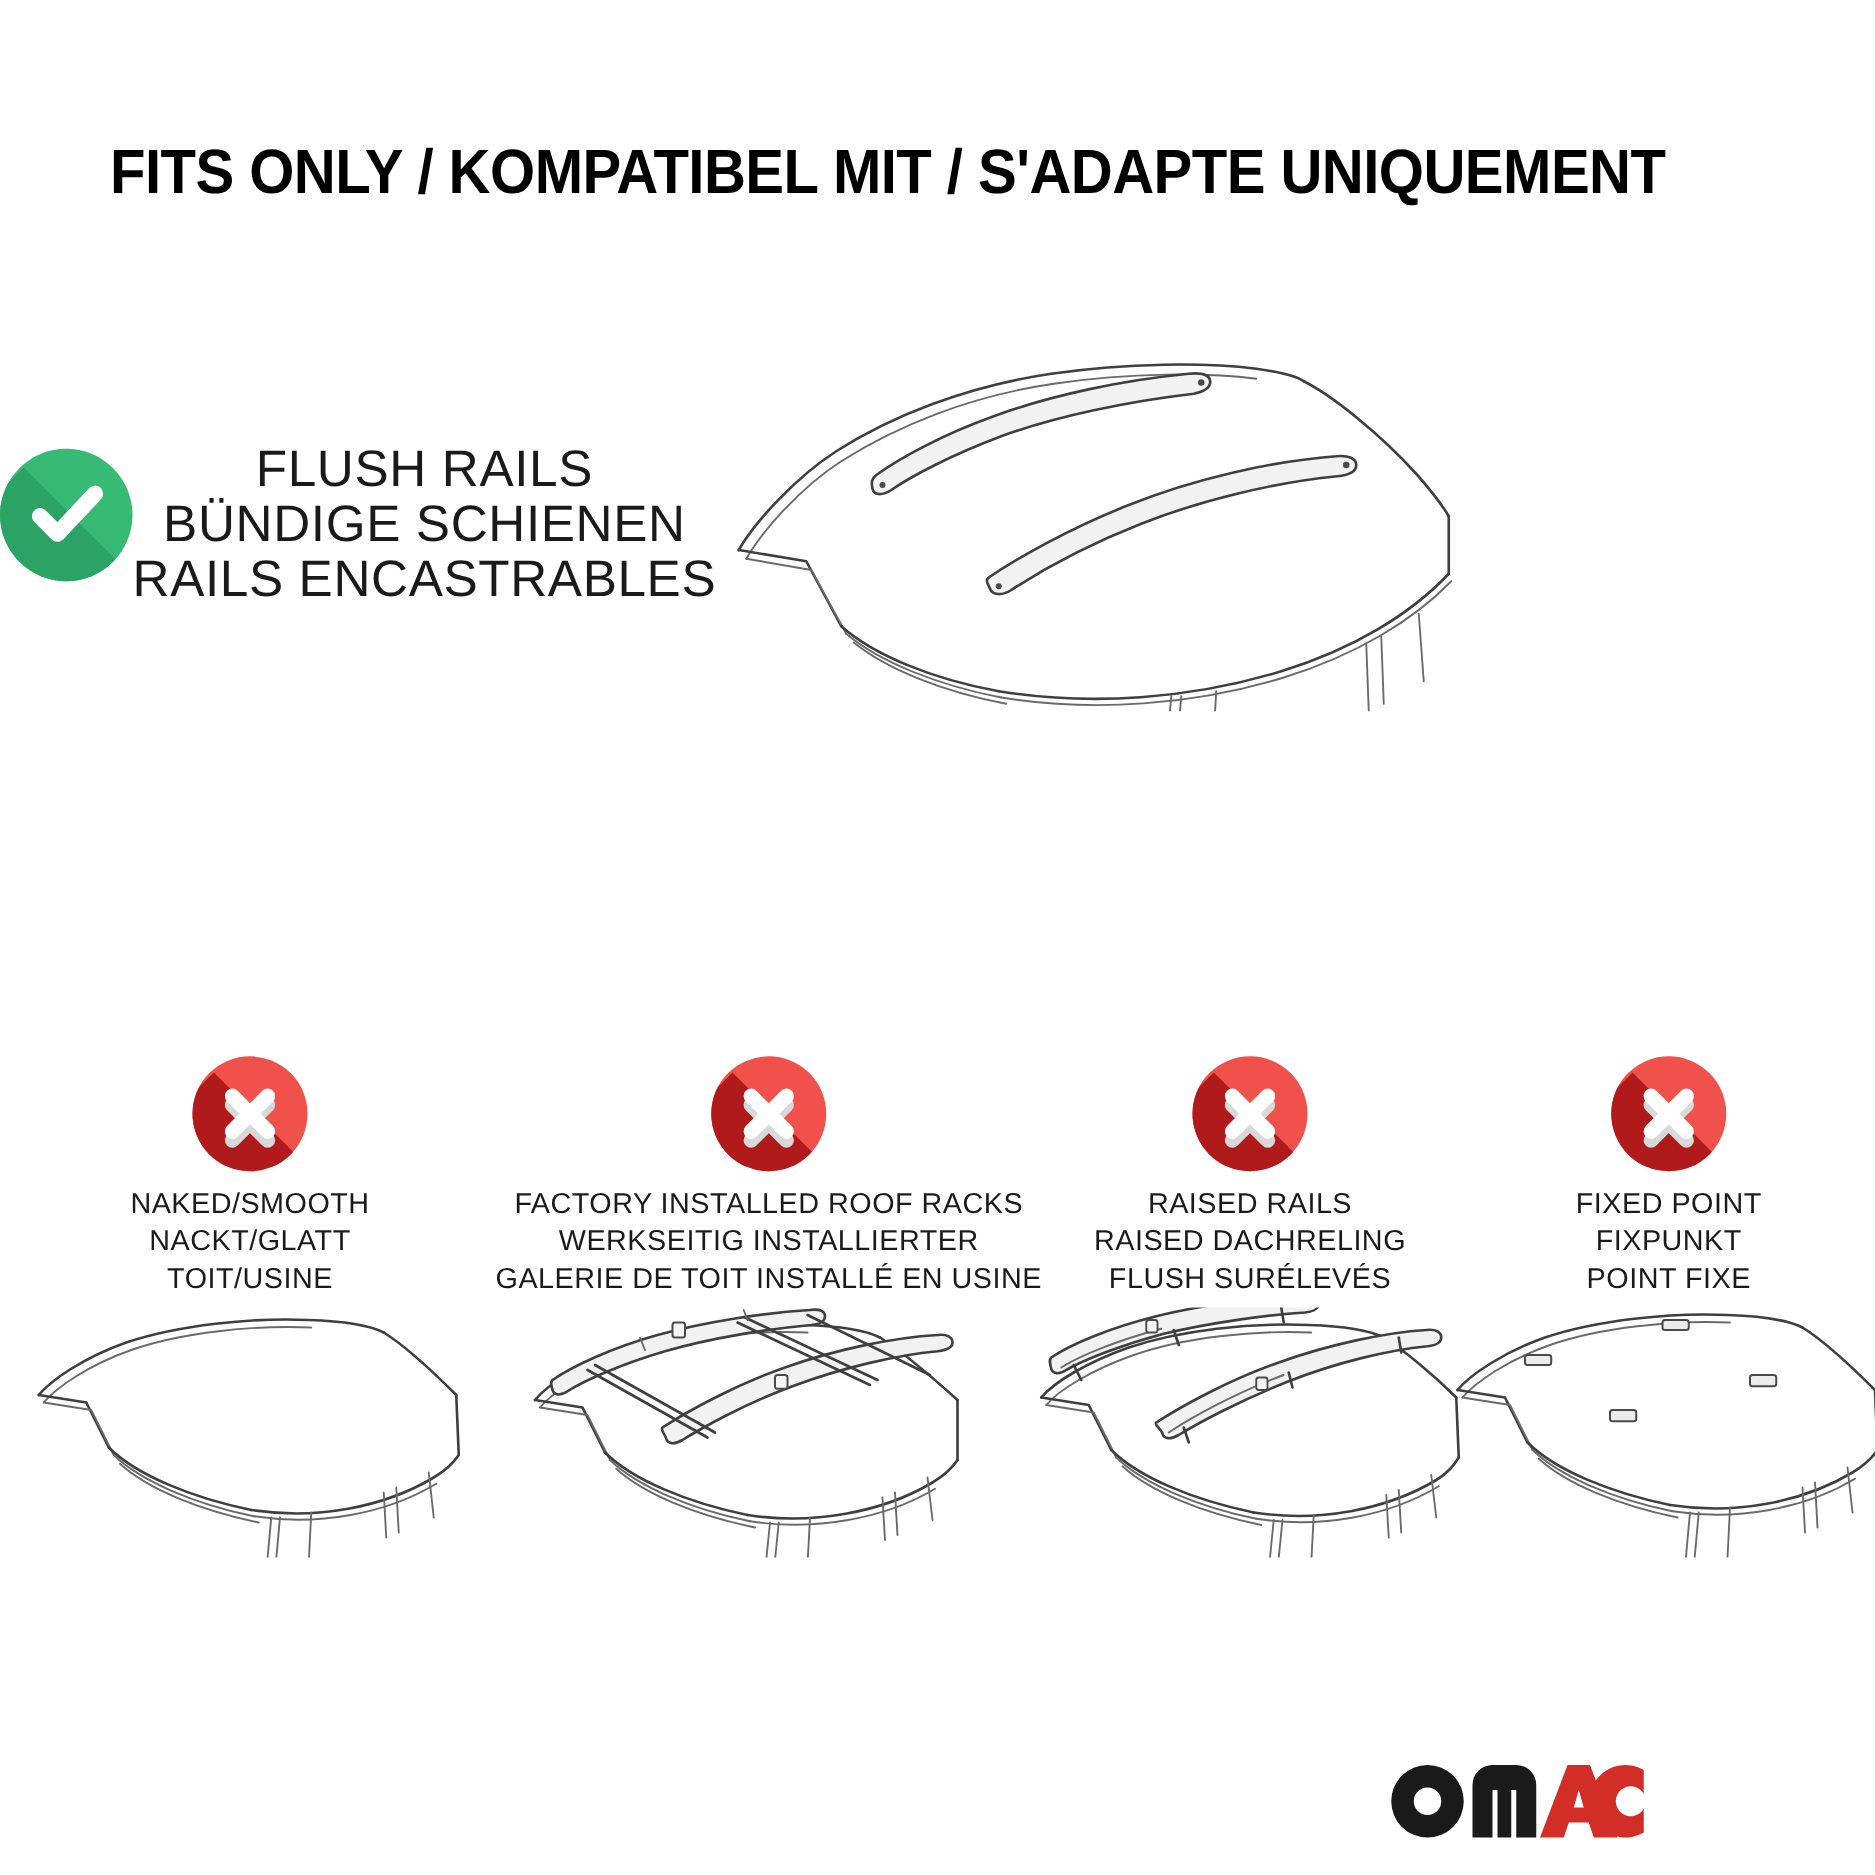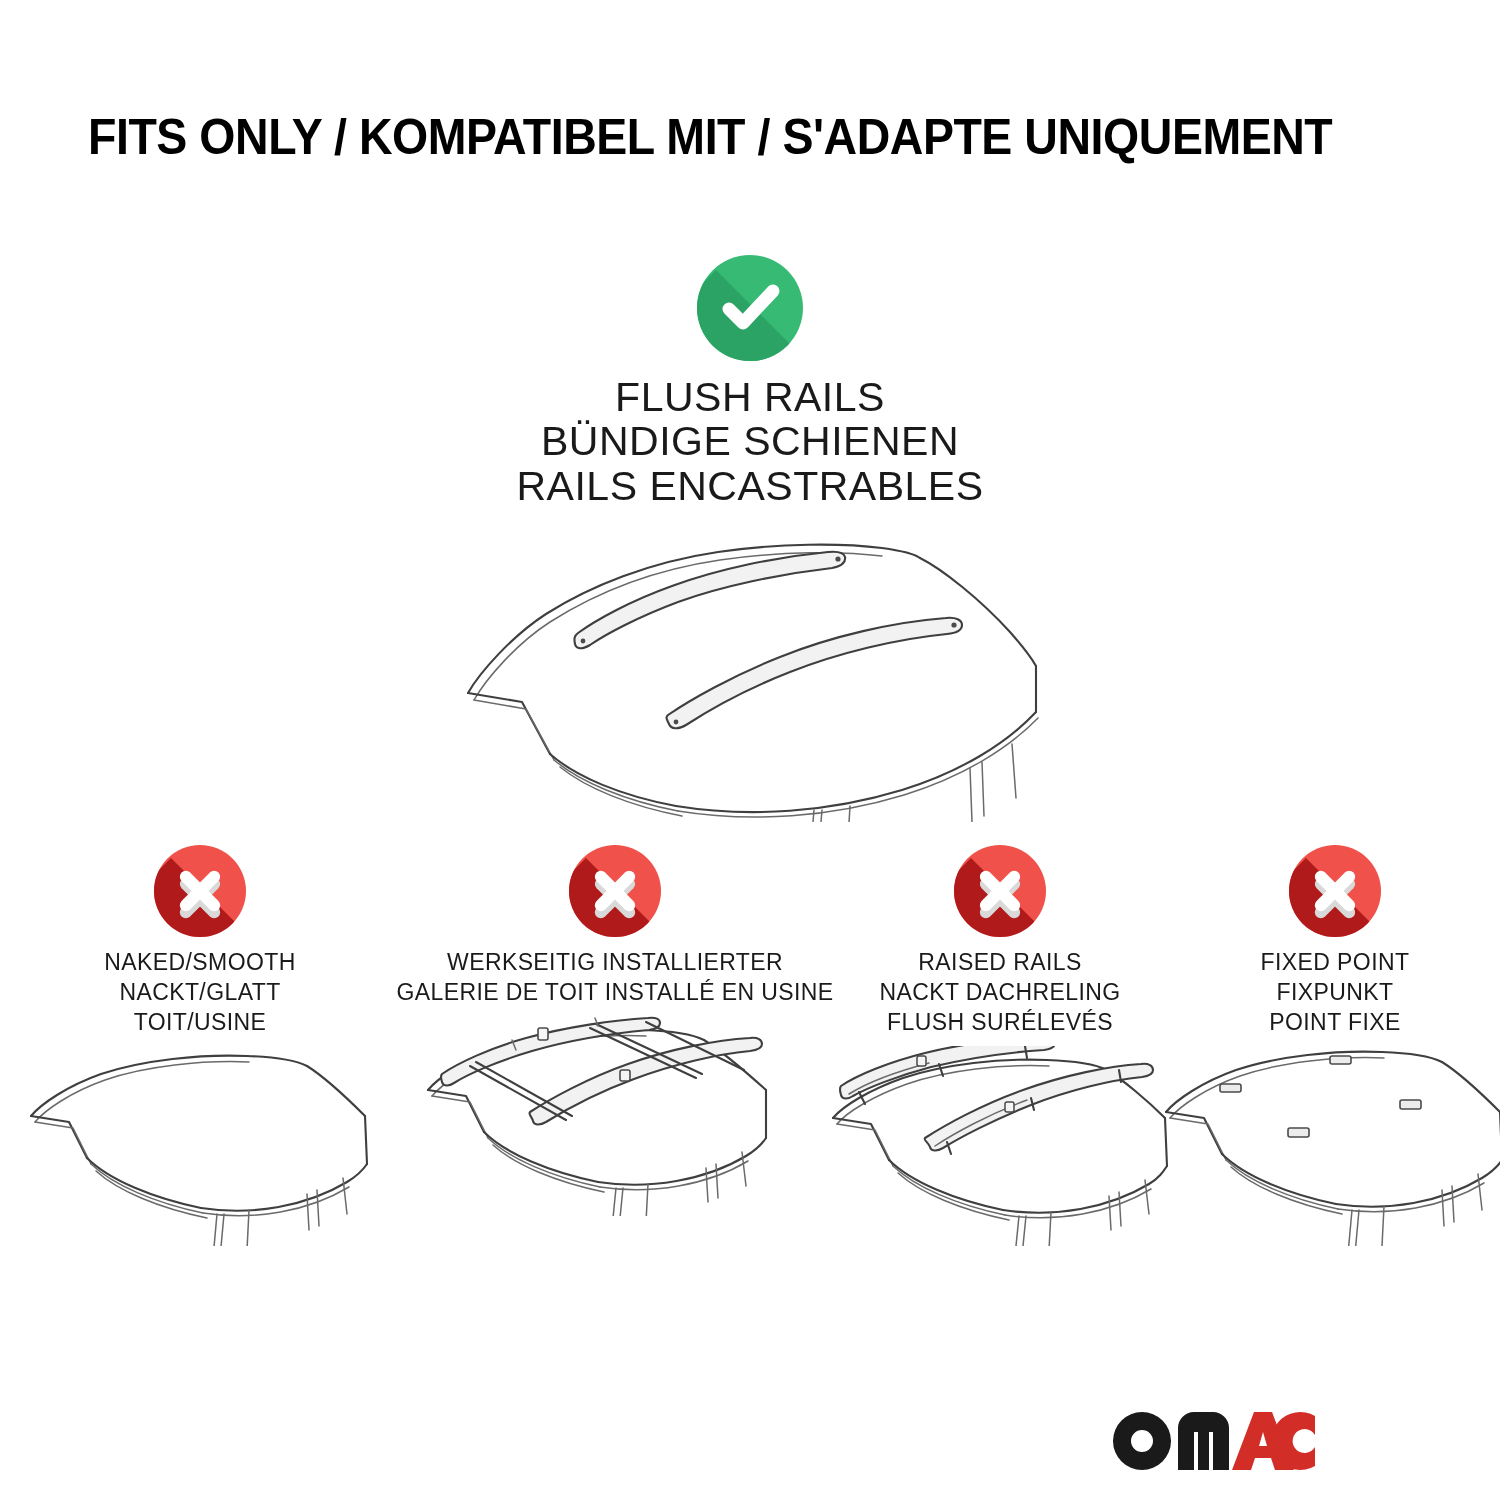--- a/index.html
+++ b/index.html
@@ -24,21 +24,21 @@
     color:#000;
     white-space:nowrap;
     transform:scaleX(0.93);
     transform-origin:left center;
   }
 
   
   .hero{
     position:absolute;
     left:0; top:255px; width:1500px;
-    display:flex; flex-direction:column; align-items:center;
+    display:flex; flex-direction:row; align-items:center;
   }
   .badge{
     position:relative;
     width:106px;height:106px;
     border-radius:50%;
     overflow:hidden;
     flex:0 0 auto;
   }
   .badge.ok{background:#37BB74;}
   .badge.no{background:#F0514A;}
@@ -226,20 +226,21 @@
         <svg class="glyph" viewBox="0 0 92 92">
           <g transform="translate(46,46) rotate(45)">
             <rect x="-6" y="-26" width="12" height="52" rx="6" fill="#d9d9d9" transform="translate(5,5)"></rect>
             <rect x="-26" y="-6" width="52" height="12" rx="6" fill="#d9d9d9" transform="translate(5,5)"></rect>
             <rect x="-6" y="-26" width="12" height="52" rx="6" fill="#ffffff"></rect>
             <rect x="-26" y="-6" width="52" height="12" rx="6" fill="#ffffff"></rect>
           </g>
         </svg>
       </div>
       <div class="col-label">
+        <div>FACTORY INSTALLED ROOF RACKS</div>
         <div>WERKSEITIG INSTALLIERTER</div>
         <div>GALERIE DE TOIT INSTALLÉ EN USINE</div>
       </div>
       <svg class="col-art" viewBox="0 0 390 200">
 
         <path class="draw" d="M8 74 C18 62 44 44 78 32 C120 18 178 12 224 14 C254 15 274 19 284 24"></path>
         <path class="draw" d="M284 24 C300 34 326 56 346 74"></path>
         <path class="draw-thin" d="M12 80 C22 68 48 50 82 38 C122 24 180 18 226 20"></path>
         <path class="draw" d="M8 74 L46 80 L64 116"></path>
         <path class="draw-thin" d="M12 80 L50 86 L68 122"></path>
@@ -283,21 +284,21 @@
           <g transform="translate(46,46) rotate(45)">
             <rect x="-6" y="-26" width="12" height="52" rx="6" fill="#d9d9d9" transform="translate(5,5)"></rect>
             <rect x="-26" y="-6" width="52" height="12" rx="6" fill="#d9d9d9" transform="translate(5,5)"></rect>
             <rect x="-6" y="-26" width="12" height="52" rx="6" fill="#ffffff"></rect>
             <rect x="-26" y="-6" width="52" height="12" rx="6" fill="#ffffff"></rect>
           </g>
         </svg>
       </div>
       <div class="col-label">
         <div>RAISED RAILS</div>
-        <div>NACKT DACHRELING</div>
+        <div>RAISED DACHRELING</div>
         <div>FLUSH SURÉLEVÉS</div>
       </div>
       <svg class="col-art" viewBox="0 0 350 200">
         <path class="draw" d="M8 72 C18 60 44 44 78 32 C120 18 176 12 222 14 C252 15 272 19 282 24"></path>
         <path class="draw" d="M282 24 C298 34 322 54 340 72"></path>
         <path class="draw-thin" d="M12 78 C22 66 48 50 82 38 C122 24 178 18 224 20"></path>
         <path class="draw" d="M8 72 L46 78 L64 114"></path>
         <path class="draw-thin" d="M12 78 L50 84 L68 120"></path>
         <path class="draw" d="M64 114 C86 136 130 154 178 164"></path>
         <path class="draw-thin" d="M68 120 C90 141 132 159 180 169"></path>

